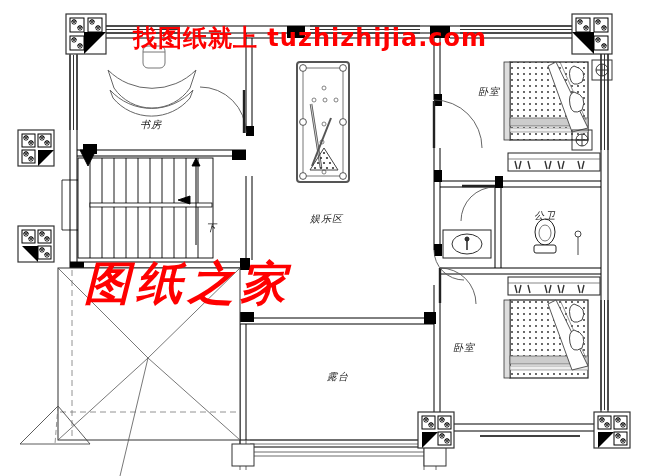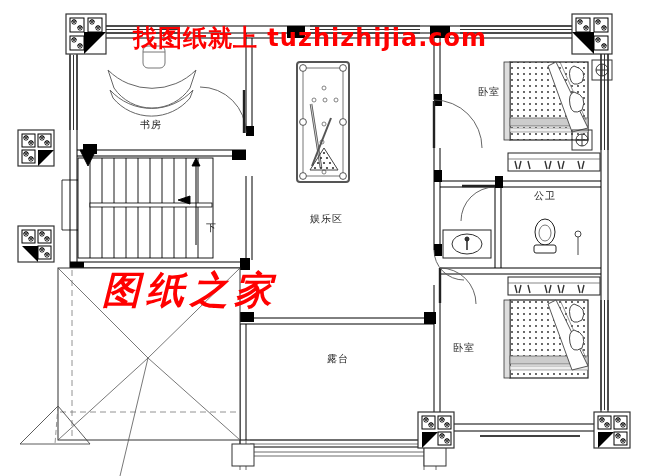--- a/index.html
+++ b/index.html
@@ -20,36 +20,36 @@
     pointer-events:none;
     -webkit-text-stroke:0px;
   }
   #wm-top{
     left:133px; top:22px;
     font-size:24px;
     letter-spacing:1px;
     font-family:"DejaVu Sans","Liberation Sans",sans-serif;
   }
   #wm-mid{
-    left:84px; top:265px;
-    font-size:38px;
+    left:84px; top:253px;
+    font-size:46px;
     letter-spacing:6px;
     font-family:"DejaVu Serif","Liberation Serif",serif;
     font-style:italic;
     font-weight:bold;
-    margin-left:18px;
   }
 
   .rlabel{
     position:absolute;
     color:#222;
     font-size:10px;
     font-family:"DejaVu Sans","Liberation Sans",sans-serif;
     white-space:nowrap;
     letter-spacing:1px;
+    font-style:italic;
   }
 </style>
 </head>
 <body>
 
 <div id="plan-root">
 
   <svg class="plan" viewBox="0 0 650 476" xmlns="http://www.w3.org/2000/svg">
 
     <defs>
@@ -460,25 +460,25 @@
     </g>
 
   </svg>
 
   <div class="rlabel" style="left:140px;top:118px;">书房</div>
 
   <div class="rlabel" style="left:310px;top:212px;">娱乐区</div>
 
   <div class="rlabel" style="left:478px;top:85px;">卧室</div>
 
-  <div class="rlabel" style="left:534px;top:189px;">公卫</div>
+  <div class="rlabel" style="left:534px;top:209px;">公卫</div>
 
   <div class="rlabel" style="left:453px;top:341px;">卧室</div>
 
-  <div class="rlabel" style="left:327px;top:352px;">露台</div>
+  <div class="rlabel" style="left:327px;top:370px;">露台</div>
 
   <div class="rlabel" style="left:206px;top:221px;">下</div>
 
   <div class="wm" id="wm-top">找图纸就上 tuzhizhijia.com</div>
 
   <div class="wm" id="wm-mid">图纸之家</div>
 
 </div>
 
 </body></html>

